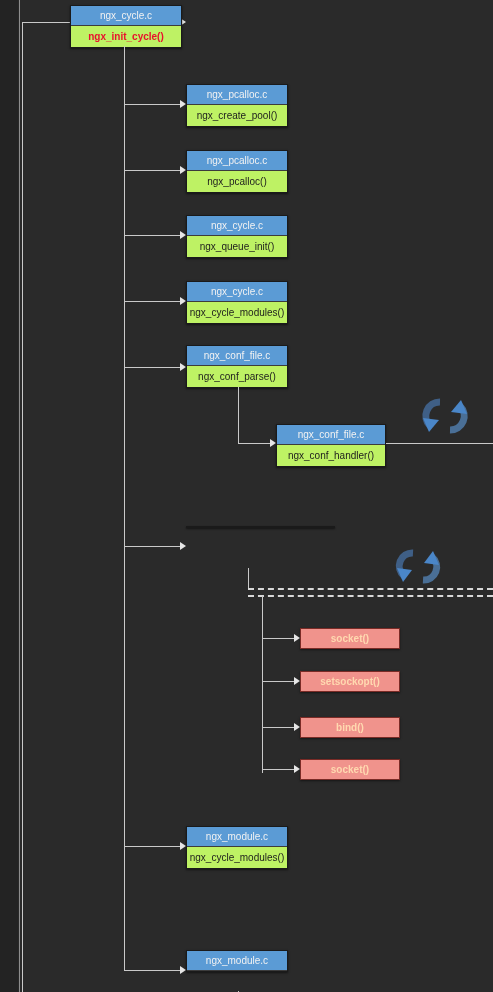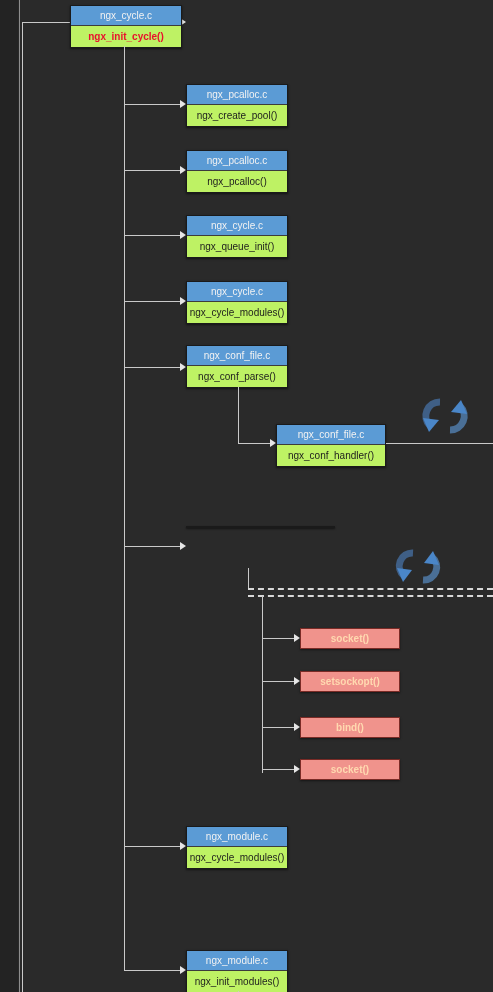--- a/index.html
+++ b/index.html
@@ -202,17 +202,16 @@
   <div class="arrow" style="left:180px; top:842px;"></div>
   <div class="node" style="left:186px; top:826px; width:102px;">
     <div class="hdr">ngx_module.c</div>
     <div class="body">ngx_cycle_modules()</div>
   </div>
 
   <div class="hline" style="left:124px; top:970px; width:58px;"></div>
   <div class="arrow" style="left:180px; top:966px;"></div>
   <div class="node" style="left:186px; top:950px; width:102px;">
     <div class="hdr">ngx_module.c</div>
-    <div class="body">ngx_init_modules()</div>
   </div>
   <div class="vline" style="left:238px; top:991px; height:1px;"></div>
 
 </div>
 
 </body></html>

